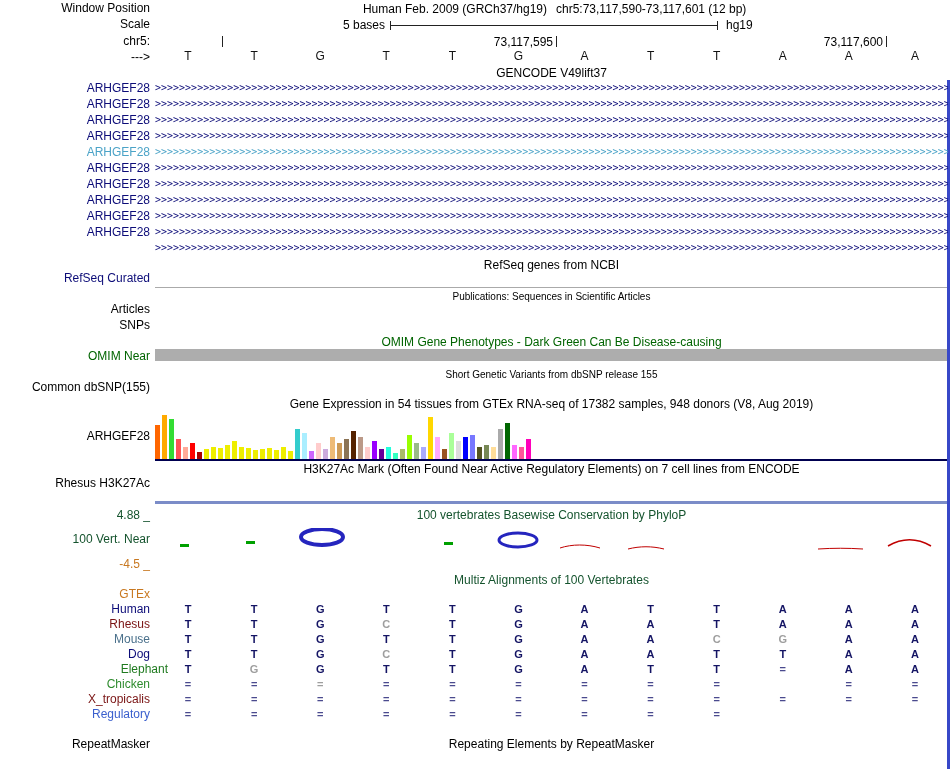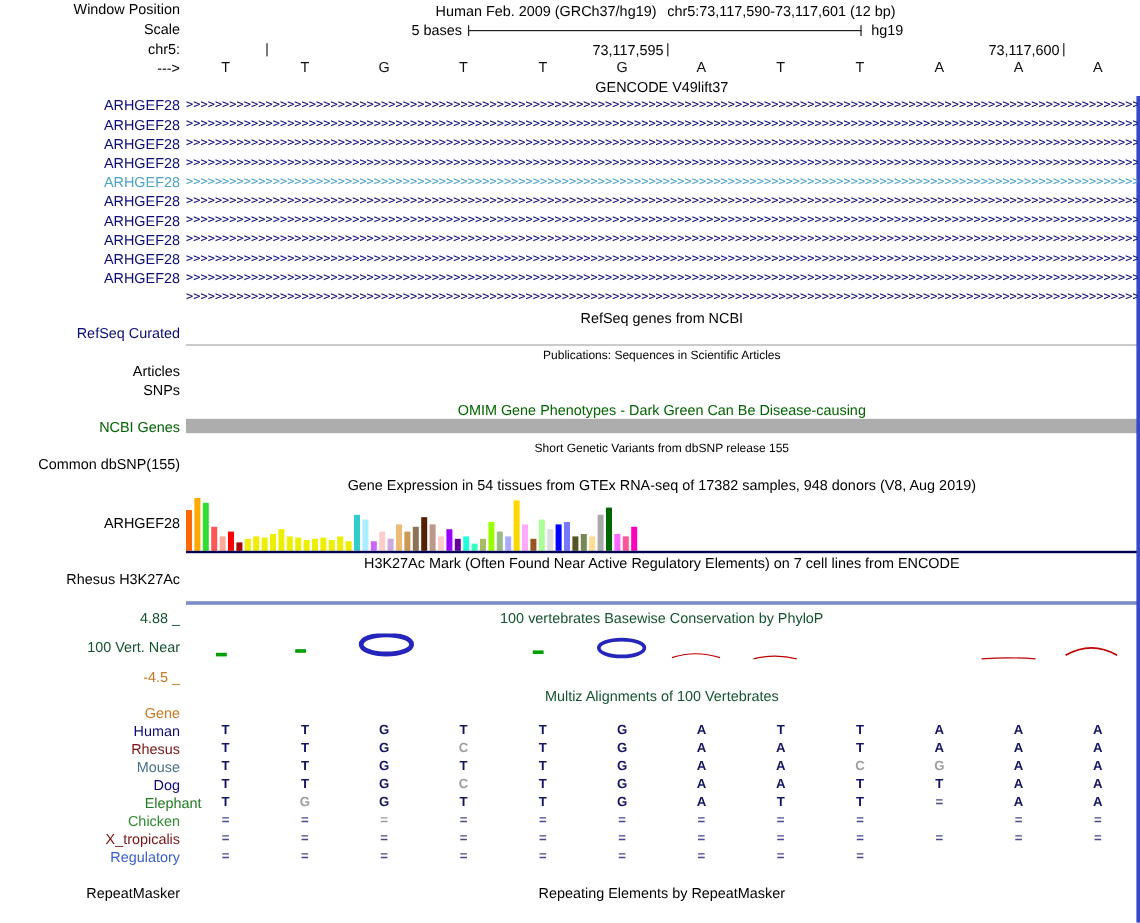--- a/index.html
+++ b/index.html
@@ -70,21 +70,21 @@
 
 <div class="title" style="top:259px">RefSeq genes from NCBI</div>
 <div class="lab navy" style="top:272px">RefSeq Curated</div>
 <div style="position:absolute;left:155px;top:287px;width:793px;height:1px;background:#AAAAAA"></div>
 
 <div class="title small" style="top:290px">Publications: Sequences in Scientific Articles</div>
 <div class="lab" style="top:303px">Articles</div>
 <div class="lab" style="top:319px">SNPs</div>
 
 <div class="title green" style="top:336px">OMIM Gene Phenotypes - Dark Green Can Be Disease-causing</div>
-<div class="lab green" style="top:350px">NCBI Genes</div>
+<div class="lab green" style="top:350px">OMIM Near</div>
 <div id="omim-bar" style="position: absolute; left: 155px; top: 349px; width: 793px; height: 12px; background: rgb(173, 173, 173);"></div>
 
 <div class="title small" style="top:368px">Short Genetic Variants from dbSNP release 155</div>
 <div class="lab" style="top:381px">Common dbSNP(155)</div>
 
 <div class="title" style="top:398px">Gene Expression in 54 tissues from GTEx RNA-seq of 17382 samples, 948 donors (V8, Aug 2019)</div>
 <div class="lab" style="top:430px">ARHGEF28</div>
 <div id="gtex-bars">
     <div class="gbar" style="height: 34px; background: rgb(255, 102, 0);"></div>
     <div class="gbar" style="height: 44px; background: rgb(255, 170, 0);"></div>
@@ -184,21 +184,21 @@
 <div class="arrows" style="top: 162px; color: rgb(12, 12, 120);">&gt;&gt;&gt;&gt;&gt;&gt;&gt;&gt;&gt;&gt;&gt;&gt;&gt;&gt;&gt;&gt;&gt;&gt;&gt;&gt;&gt;&gt;&gt;&gt;&gt;&gt;&gt;&gt;&gt;&gt;&gt;&gt;&gt;&gt;&gt;&gt;&gt;&gt;&gt;&gt;&gt;&gt;&gt;&gt;&gt;&gt;&gt;&gt;&gt;&gt;&gt;&gt;&gt;&gt;&gt;&gt;&gt;&gt;&gt;&gt;&gt;&gt;&gt;&gt;&gt;&gt;&gt;&gt;&gt;&gt;&gt;&gt;&gt;&gt;&gt;&gt;&gt;&gt;&gt;&gt;&gt;&gt;&gt;&gt;&gt;&gt;&gt;&gt;&gt;&gt;&gt;&gt;&gt;&gt;&gt;&gt;&gt;&gt;&gt;&gt;&gt;&gt;&gt;&gt;&gt;&gt;&gt;&gt;&gt;&gt;&gt;&gt;&gt;&gt;&gt;&gt;&gt;&gt;&gt;&gt;&gt;&gt;&gt;&gt;&gt;&gt;&gt;&gt;&gt;&gt;&gt;&gt;&gt;&gt;&gt;&gt;&gt;&gt;&gt;&gt;&gt;&gt;&gt;&gt;&gt;&gt;&gt;&gt;&gt;&gt;</div>
 <div class="lab" style="top: 178px; color: rgb(12, 12, 120);">ARHGEF28</div>
 <div class="arrows" style="top: 178px; color: rgb(12, 12, 120);">&gt;&gt;&gt;&gt;&gt;&gt;&gt;&gt;&gt;&gt;&gt;&gt;&gt;&gt;&gt;&gt;&gt;&gt;&gt;&gt;&gt;&gt;&gt;&gt;&gt;&gt;&gt;&gt;&gt;&gt;&gt;&gt;&gt;&gt;&gt;&gt;&gt;&gt;&gt;&gt;&gt;&gt;&gt;&gt;&gt;&gt;&gt;&gt;&gt;&gt;&gt;&gt;&gt;&gt;&gt;&gt;&gt;&gt;&gt;&gt;&gt;&gt;&gt;&gt;&gt;&gt;&gt;&gt;&gt;&gt;&gt;&gt;&gt;&gt;&gt;&gt;&gt;&gt;&gt;&gt;&gt;&gt;&gt;&gt;&gt;&gt;&gt;&gt;&gt;&gt;&gt;&gt;&gt;&gt;&gt;&gt;&gt;&gt;&gt;&gt;&gt;&gt;&gt;&gt;&gt;&gt;&gt;&gt;&gt;&gt;&gt;&gt;&gt;&gt;&gt;&gt;&gt;&gt;&gt;&gt;&gt;&gt;&gt;&gt;&gt;&gt;&gt;&gt;&gt;&gt;&gt;&gt;&gt;&gt;&gt;&gt;&gt;&gt;&gt;&gt;&gt;&gt;&gt;&gt;&gt;&gt;&gt;&gt;&gt;&gt;</div>
 <div class="lab" style="top: 194px; color: rgb(12, 12, 120);">ARHGEF28</div>
 <div class="arrows" style="top: 194px; color: rgb(12, 12, 120);">&gt;&gt;&gt;&gt;&gt;&gt;&gt;&gt;&gt;&gt;&gt;&gt;&gt;&gt;&gt;&gt;&gt;&gt;&gt;&gt;&gt;&gt;&gt;&gt;&gt;&gt;&gt;&gt;&gt;&gt;&gt;&gt;&gt;&gt;&gt;&gt;&gt;&gt;&gt;&gt;&gt;&gt;&gt;&gt;&gt;&gt;&gt;&gt;&gt;&gt;&gt;&gt;&gt;&gt;&gt;&gt;&gt;&gt;&gt;&gt;&gt;&gt;&gt;&gt;&gt;&gt;&gt;&gt;&gt;&gt;&gt;&gt;&gt;&gt;&gt;&gt;&gt;&gt;&gt;&gt;&gt;&gt;&gt;&gt;&gt;&gt;&gt;&gt;&gt;&gt;&gt;&gt;&gt;&gt;&gt;&gt;&gt;&gt;&gt;&gt;&gt;&gt;&gt;&gt;&gt;&gt;&gt;&gt;&gt;&gt;&gt;&gt;&gt;&gt;&gt;&gt;&gt;&gt;&gt;&gt;&gt;&gt;&gt;&gt;&gt;&gt;&gt;&gt;&gt;&gt;&gt;&gt;&gt;&gt;&gt;&gt;&gt;&gt;&gt;&gt;&gt;&gt;&gt;&gt;&gt;&gt;&gt;&gt;&gt;&gt;</div>
 <div class="lab" style="top: 210px; color: rgb(12, 12, 120);">ARHGEF28</div>
 <div class="arrows" style="top: 210px; color: rgb(12, 12, 120);">&gt;&gt;&gt;&gt;&gt;&gt;&gt;&gt;&gt;&gt;&gt;&gt;&gt;&gt;&gt;&gt;&gt;&gt;&gt;&gt;&gt;&gt;&gt;&gt;&gt;&gt;&gt;&gt;&gt;&gt;&gt;&gt;&gt;&gt;&gt;&gt;&gt;&gt;&gt;&gt;&gt;&gt;&gt;&gt;&gt;&gt;&gt;&gt;&gt;&gt;&gt;&gt;&gt;&gt;&gt;&gt;&gt;&gt;&gt;&gt;&gt;&gt;&gt;&gt;&gt;&gt;&gt;&gt;&gt;&gt;&gt;&gt;&gt;&gt;&gt;&gt;&gt;&gt;&gt;&gt;&gt;&gt;&gt;&gt;&gt;&gt;&gt;&gt;&gt;&gt;&gt;&gt;&gt;&gt;&gt;&gt;&gt;&gt;&gt;&gt;&gt;&gt;&gt;&gt;&gt;&gt;&gt;&gt;&gt;&gt;&gt;&gt;&gt;&gt;&gt;&gt;&gt;&gt;&gt;&gt;&gt;&gt;&gt;&gt;&gt;&gt;&gt;&gt;&gt;&gt;&gt;&gt;&gt;&gt;&gt;&gt;&gt;&gt;&gt;&gt;&gt;&gt;&gt;&gt;&gt;&gt;&gt;&gt;&gt;&gt;</div>
 <div class="lab" style="top: 226px; color: rgb(12, 12, 120);">ARHGEF28</div>
 <div class="arrows" style="top: 226px; color: rgb(12, 12, 120);">&gt;&gt;&gt;&gt;&gt;&gt;&gt;&gt;&gt;&gt;&gt;&gt;&gt;&gt;&gt;&gt;&gt;&gt;&gt;&gt;&gt;&gt;&gt;&gt;&gt;&gt;&gt;&gt;&gt;&gt;&gt;&gt;&gt;&gt;&gt;&gt;&gt;&gt;&gt;&gt;&gt;&gt;&gt;&gt;&gt;&gt;&gt;&gt;&gt;&gt;&gt;&gt;&gt;&gt;&gt;&gt;&gt;&gt;&gt;&gt;&gt;&gt;&gt;&gt;&gt;&gt;&gt;&gt;&gt;&gt;&gt;&gt;&gt;&gt;&gt;&gt;&gt;&gt;&gt;&gt;&gt;&gt;&gt;&gt;&gt;&gt;&gt;&gt;&gt;&gt;&gt;&gt;&gt;&gt;&gt;&gt;&gt;&gt;&gt;&gt;&gt;&gt;&gt;&gt;&gt;&gt;&gt;&gt;&gt;&gt;&gt;&gt;&gt;&gt;&gt;&gt;&gt;&gt;&gt;&gt;&gt;&gt;&gt;&gt;&gt;&gt;&gt;&gt;&gt;&gt;&gt;&gt;&gt;&gt;&gt;&gt;&gt;&gt;&gt;&gt;&gt;&gt;&gt;&gt;&gt;&gt;&gt;&gt;&gt;&gt;</div>
 <div class="arrows" style="top: 242px; color: rgb(12, 12, 120);">&gt;&gt;&gt;&gt;&gt;&gt;&gt;&gt;&gt;&gt;&gt;&gt;&gt;&gt;&gt;&gt;&gt;&gt;&gt;&gt;&gt;&gt;&gt;&gt;&gt;&gt;&gt;&gt;&gt;&gt;&gt;&gt;&gt;&gt;&gt;&gt;&gt;&gt;&gt;&gt;&gt;&gt;&gt;&gt;&gt;&gt;&gt;&gt;&gt;&gt;&gt;&gt;&gt;&gt;&gt;&gt;&gt;&gt;&gt;&gt;&gt;&gt;&gt;&gt;&gt;&gt;&gt;&gt;&gt;&gt;&gt;&gt;&gt;&gt;&gt;&gt;&gt;&gt;&gt;&gt;&gt;&gt;&gt;&gt;&gt;&gt;&gt;&gt;&gt;&gt;&gt;&gt;&gt;&gt;&gt;&gt;&gt;&gt;&gt;&gt;&gt;&gt;&gt;&gt;&gt;&gt;&gt;&gt;&gt;&gt;&gt;&gt;&gt;&gt;&gt;&gt;&gt;&gt;&gt;&gt;&gt;&gt;&gt;&gt;&gt;&gt;&gt;&gt;&gt;&gt;&gt;&gt;&gt;&gt;&gt;&gt;&gt;&gt;&gt;&gt;&gt;&gt;&gt;&gt;&gt;&gt;&gt;&gt;&gt;&gt;</div>
-<div class="lab" style="top: 588px; color: rgb(200, 120, 32);">Gene</div>
+<div class="lab" style="top: 588px; color: rgb(200, 120, 32);">GTEx</div>
 <div class="grid12 mzrow" style="top: 588px;">
     <div class="cell" style="color: rgb(20, 20, 100);"></div>
     <div class="cell" style="color: rgb(20, 20, 100);"></div>
     <div class="cell" style="color: rgb(20, 20, 100);"></div>
     <div class="cell" style="color: rgb(20, 20, 100);"></div>
     <div class="cell" style="color: rgb(20, 20, 100);"></div>
     <div class="cell" style="color: rgb(20, 20, 100);"></div>
     <div class="cell" style="color: rgb(20, 20, 100);"></div>
     <div class="cell" style="color: rgb(20, 20, 100);"></div>
     <div class="cell" style="color: rgb(20, 20, 100);"></div>

